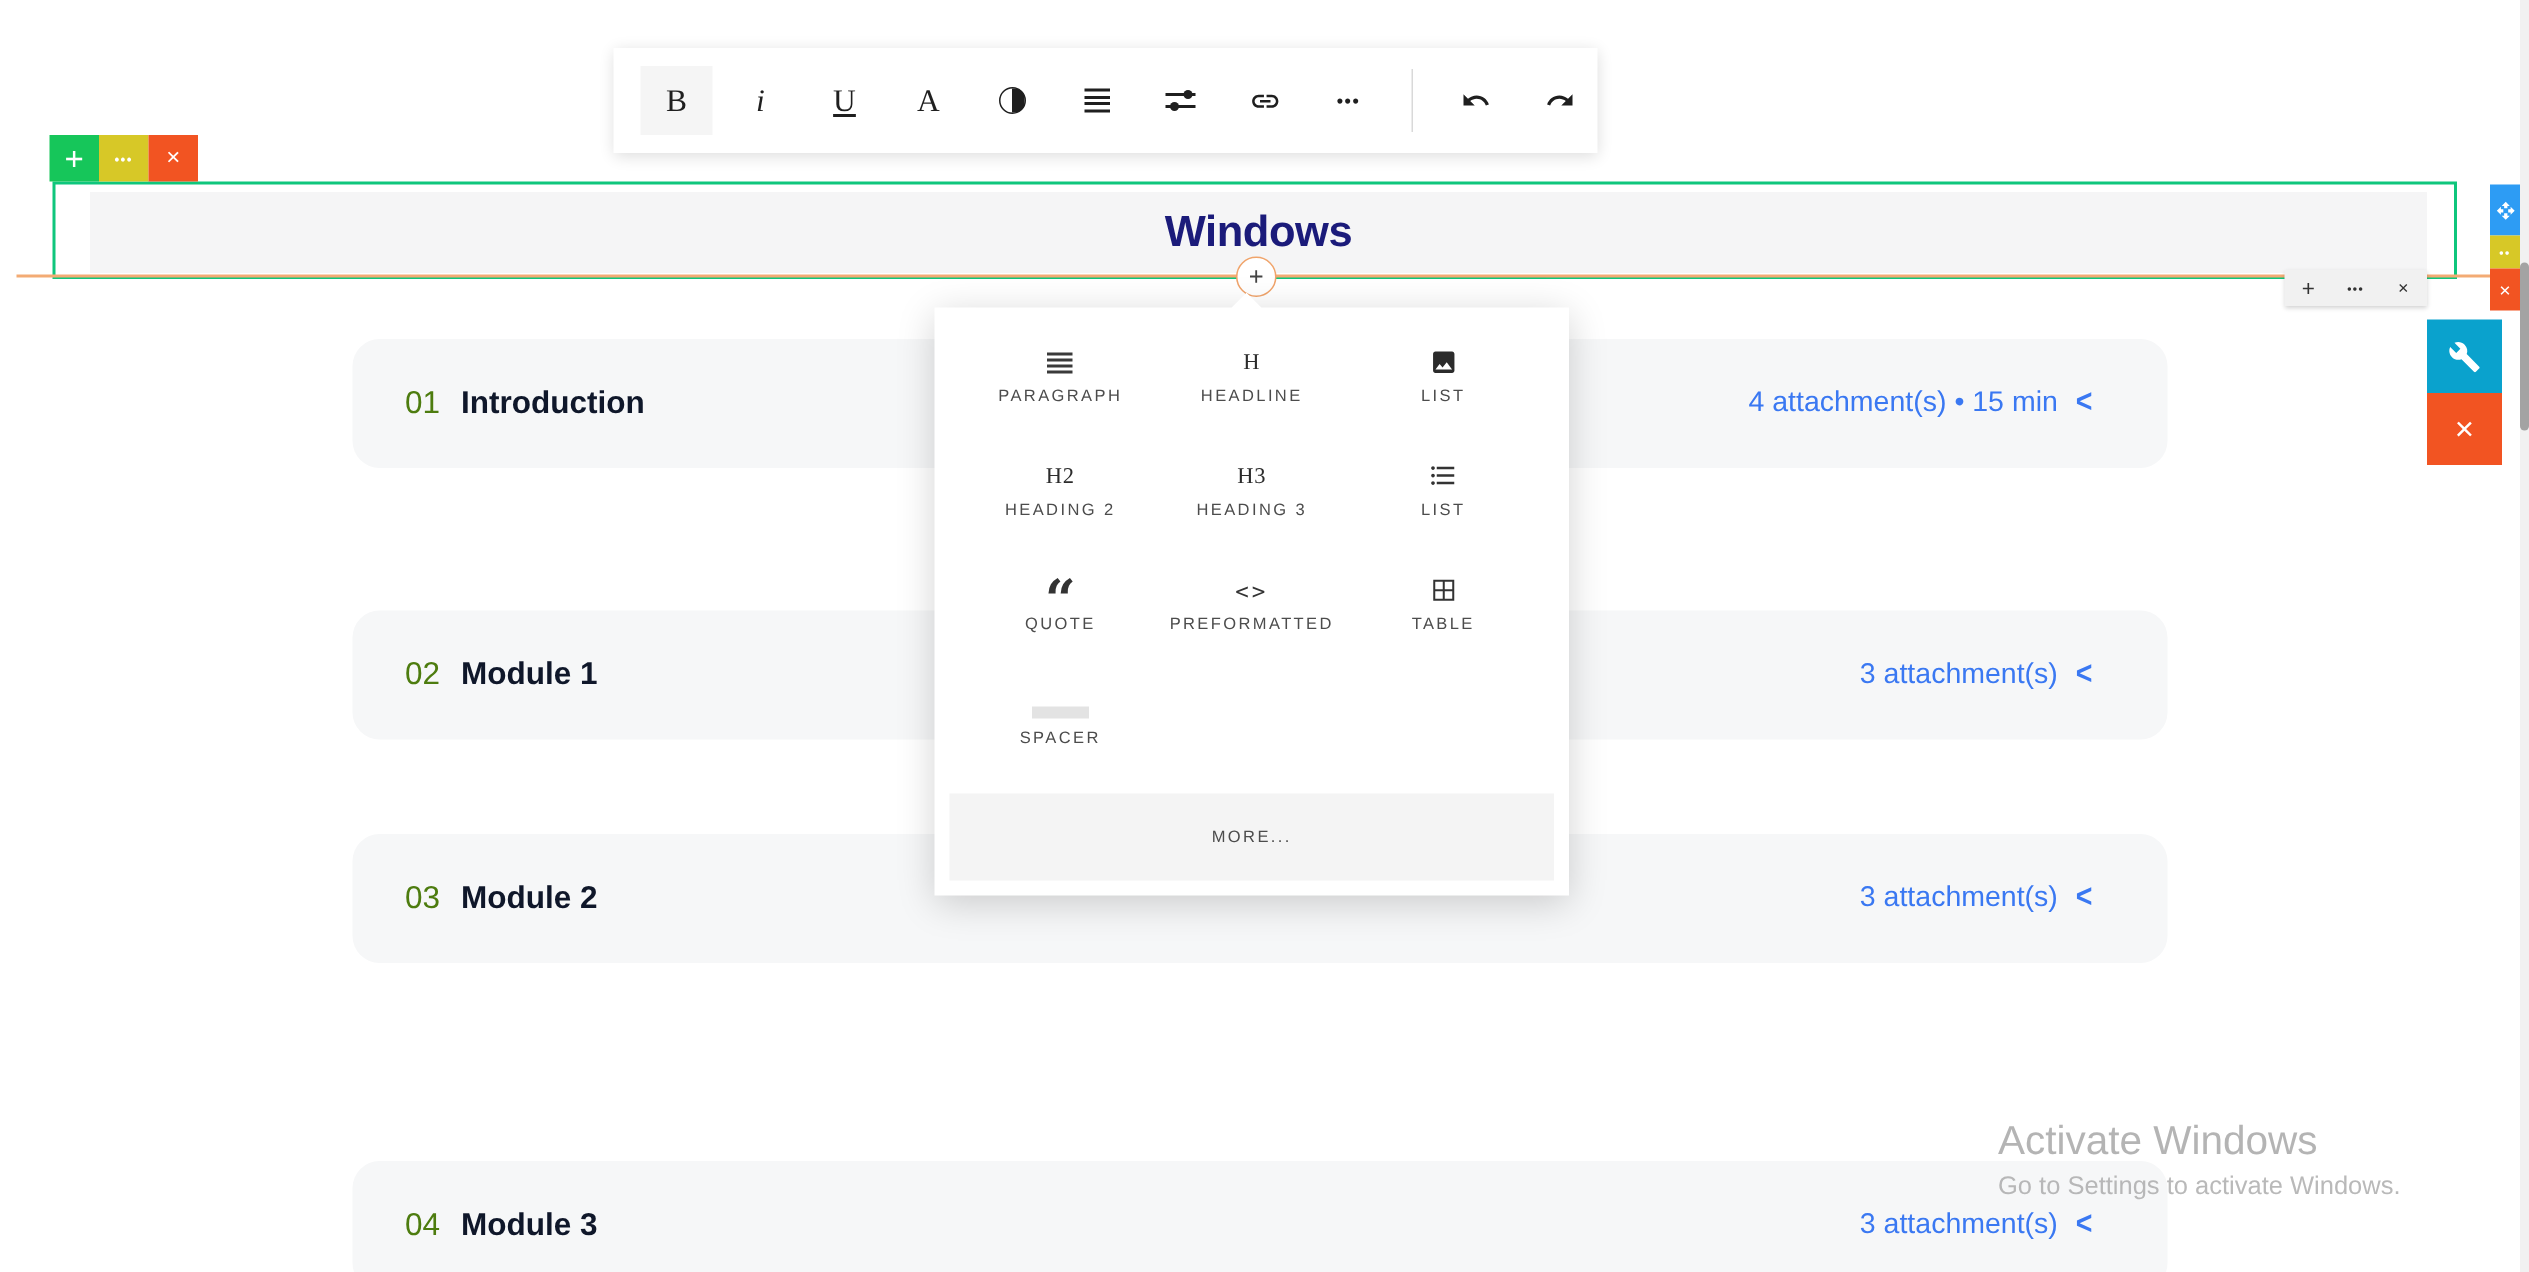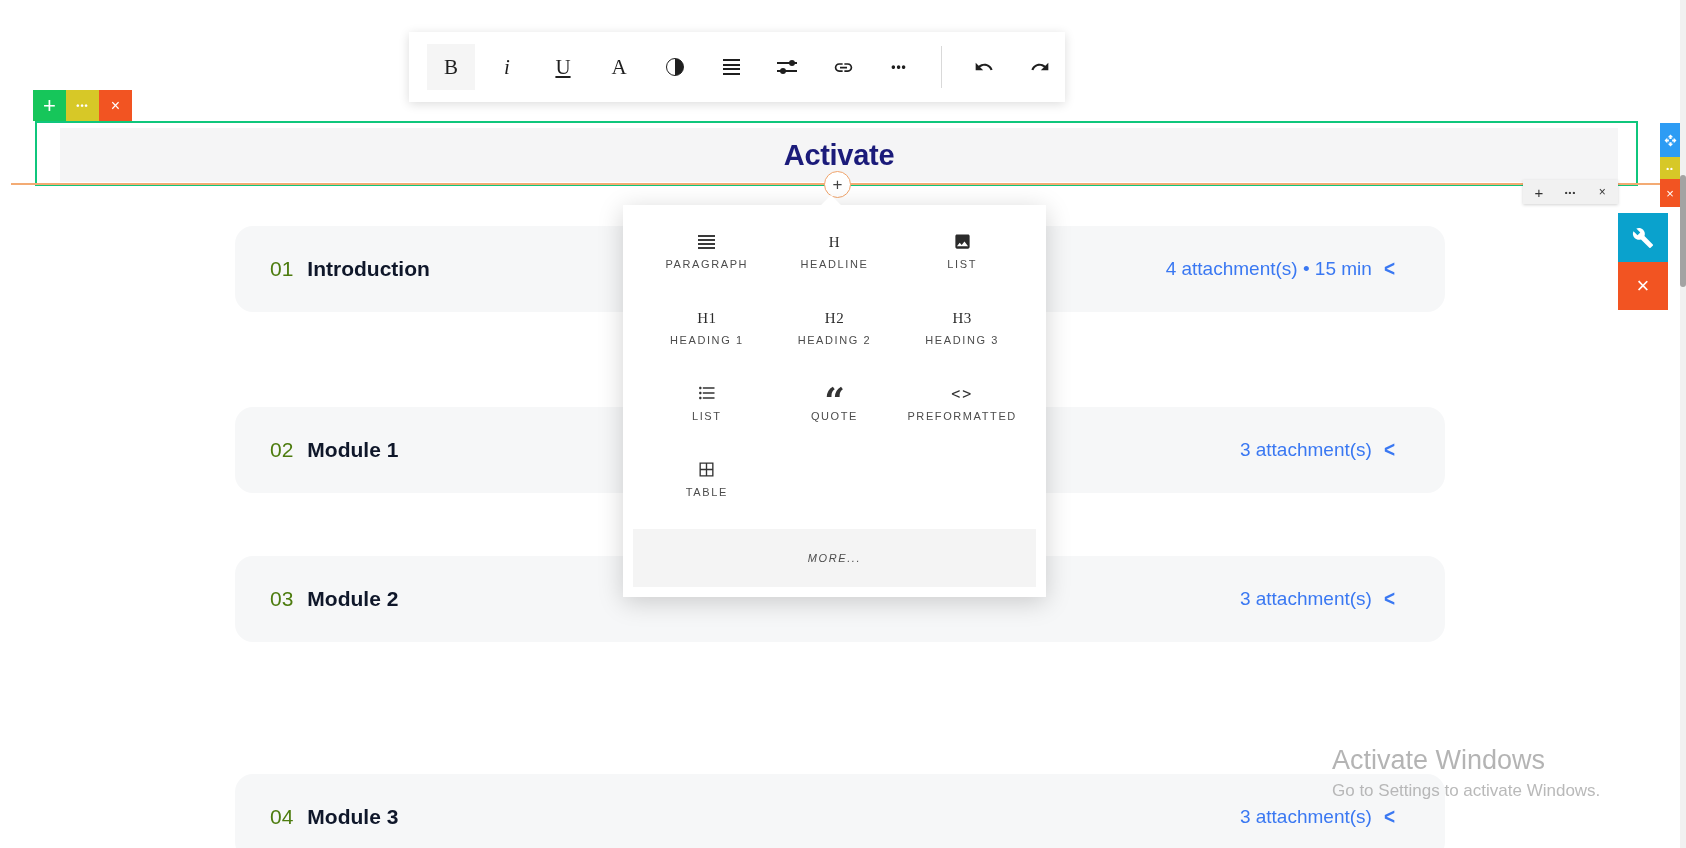--- a/index.html
+++ b/index.html
@@ -92,21 +92,21 @@
   .clabel{margin-top:7px;font-size:11px;letter-spacing:1.6px;color:#4c4c4c;}
   .icon-htext{font-family:"Liberation Serif",serif;font-size:15px;color:#2c2c2c;letter-spacing:.5px;}
   .bars span{display:block;width:17px;height:2px;background:#3a3a3a;margin:2px 0;}
   .icon-quote{font-family:"DejaVu Serif","Liberation Serif",serif;font-weight:700;font-size:36px;
     color:#333;height:18px;line-height:30px;overflow:hidden;}
   .icon-pre{font-family:"DejaVu Sans Mono","Liberation Mono",monospace;font-size:15px;letter-spacing:2px;color:#333;}
   .icon-spacer{width:38px;height:8px;background:#e3e3e3;}
   .icon-button{width:30px;height:13px;border:1.5px solid #8f8f8f;background:#fafafa;box-sizing:border-box;}
   .more-bar{position:absolute;left:10px;top:324px;width:403px;height:58px;background:#f4f4f4;
     display:flex;align-items:center;justify-content:center;cursor:pointer;}
-  .more-bar span{font-size:11px;letter-spacing:1.6px;color:#4c4c4c;font-style:italic;}
+  .more-bar span{font-size:11px;letter-spacing:1.6px;color:#4c4c4c;}
 
   
   .wm{z-index:60;pointer-events:none;}
   .wm1{left:1332px;top:745px;font-size:27px;color:rgba(155,155,155,.75);}
   .wm2{left:1332px;top:781px;font-size:17px;color:rgba(165,165,165,.78);}
 </style>
 </head>
 <body>
 
 <div class="abs fmt-toolbar">
@@ -169,21 +169,21 @@
   <div class="sq sq-yellow">
       <span>•••</span>
     </div>
   <div class="sq sq-red">
       <span>×</span>
     </div>
 </div>
 
 <div class="abs section-box"></div>
 <div class="abs heading-strip">
-  <span class="page-title">Activate</span>
+  <span class="page-title">Windows</span>
 </div>
 <div class="abs hover-line"></div>
 <div class="abs add-block">
     <span>+</span>
   </div>
 
 <div class="abs mini-toolbar">
   <div class="mi mi-plus">
       <span>+</span>
     </div>
@@ -269,26 +269,20 @@
     <div class="cell">
       <div class="cicon">
           <svg width="21" height="19" viewBox="0 0 24 24">
             <path fill="#2b2b2b" d="M21 19V5c0-1.1-.9-2-2-2H5c-1.1 0-2 .9-2 2v14c0 1.1.9 2 2 2h14c1.1 0 2-.9 2-2zM8.5 13.5l2.5 3.01L14.5 12l4.5 6H5l3.5-4.5z"></path>
           </svg>
         </div>
       <div class="clabel">LIST</div>
     </div>
     <div class="cell">
       <div class="cicon">
-          <span class="icon-htext">H1</span>
-        </div>
-      <div class="clabel">HEADING 1</div>
-    </div>
-    <div class="cell">
-      <div class="cicon">
           <span class="icon-htext">H2</span>
         </div>
       <div class="clabel">HEADING 2</div>
     </div>
     <div class="cell">
       <div class="cicon">
           <span class="icon-htext">H3</span>
         </div>
       <div class="clabel">HEADING 3</div>
     </div>
@@ -313,20 +307,26 @@
       <div class="clabel">PREFORMATTED</div>
     </div>
     <div class="cell">
       <div class="cicon">
           <svg width="19" height="19" viewBox="0 0 24 24">
             <path fill="none" stroke="#333" stroke-width="1.7" d="M4 4h16v16H4z M4 12h16 M12 4v16"></path>
           </svg>
         </div>
       <div class="clabel">TABLE</div>
     </div>
+    <div class="cell">
+      <div class="cicon">
+          <span class="icon-spacer"></span>
+        </div>
+      <div class="clabel">SPACER</div>
+    </div>
   </div>
   <div class="more-bar">
     <span>MORE...</span>
   </div>
 </div>
 
 <div class="abs wm wm1">Activate Windows</div>
 <div class="abs wm wm2">Go to Settings to activate Windows.</div>
 
 </body></html>

